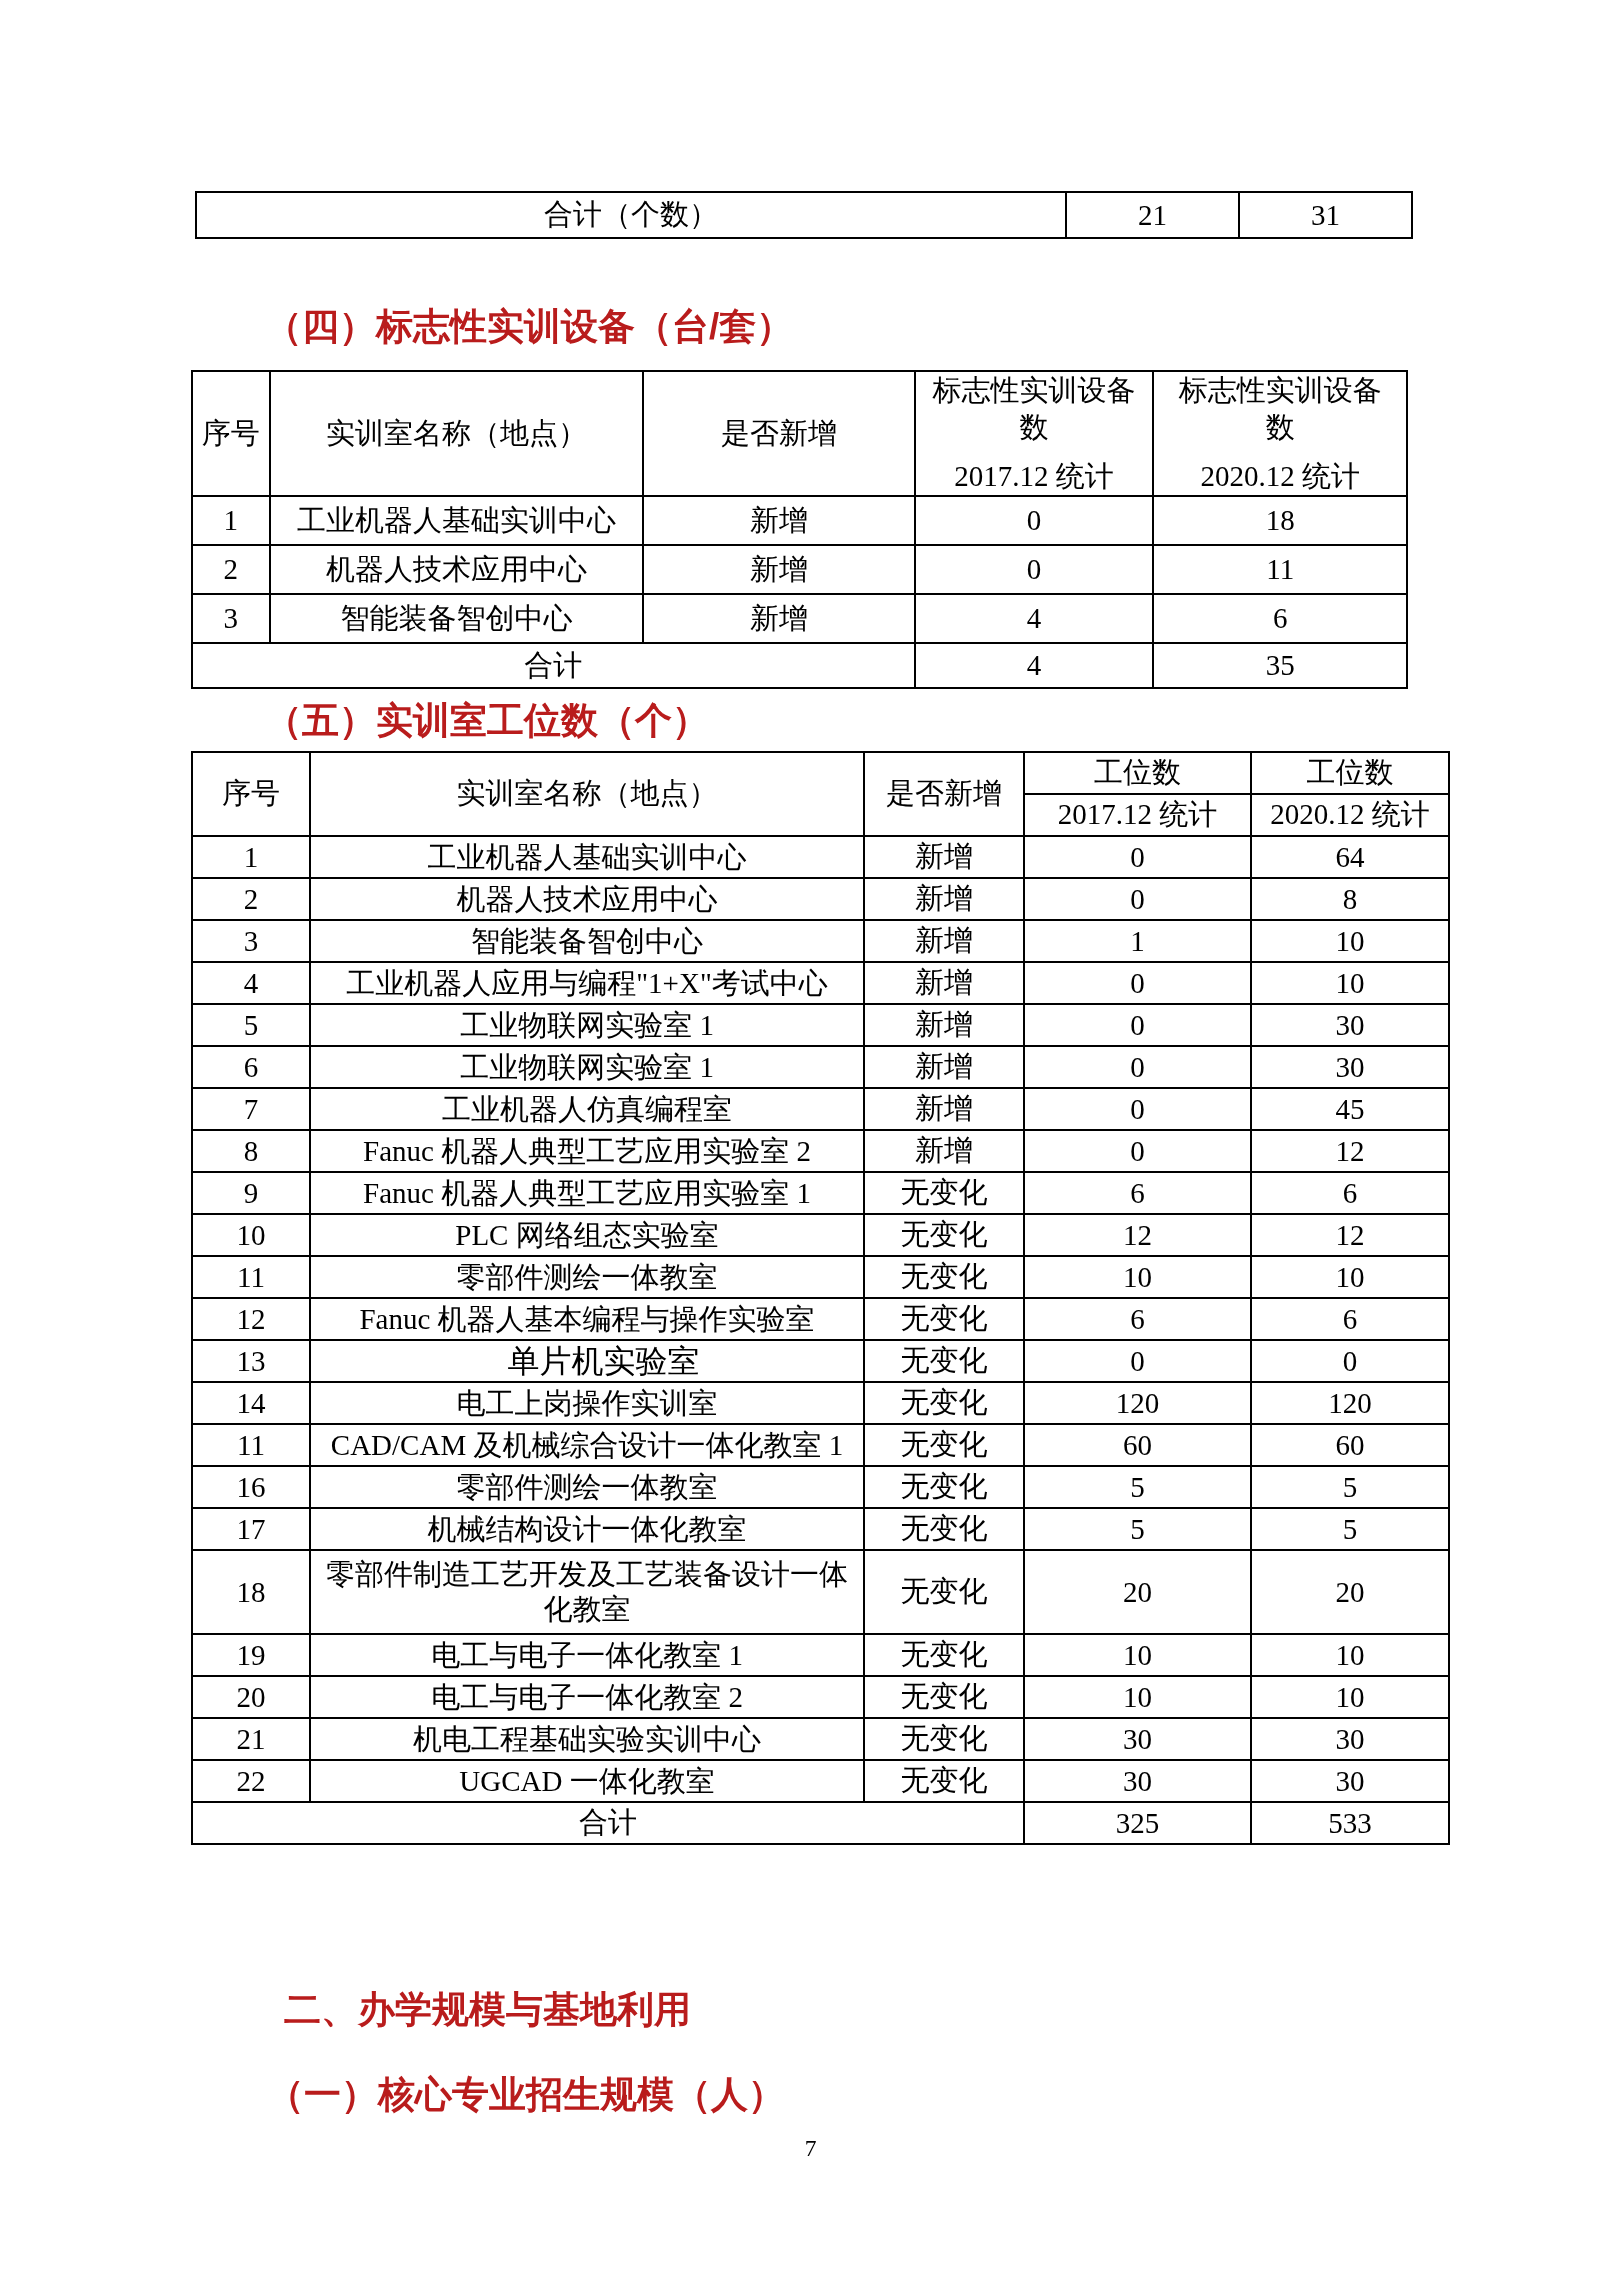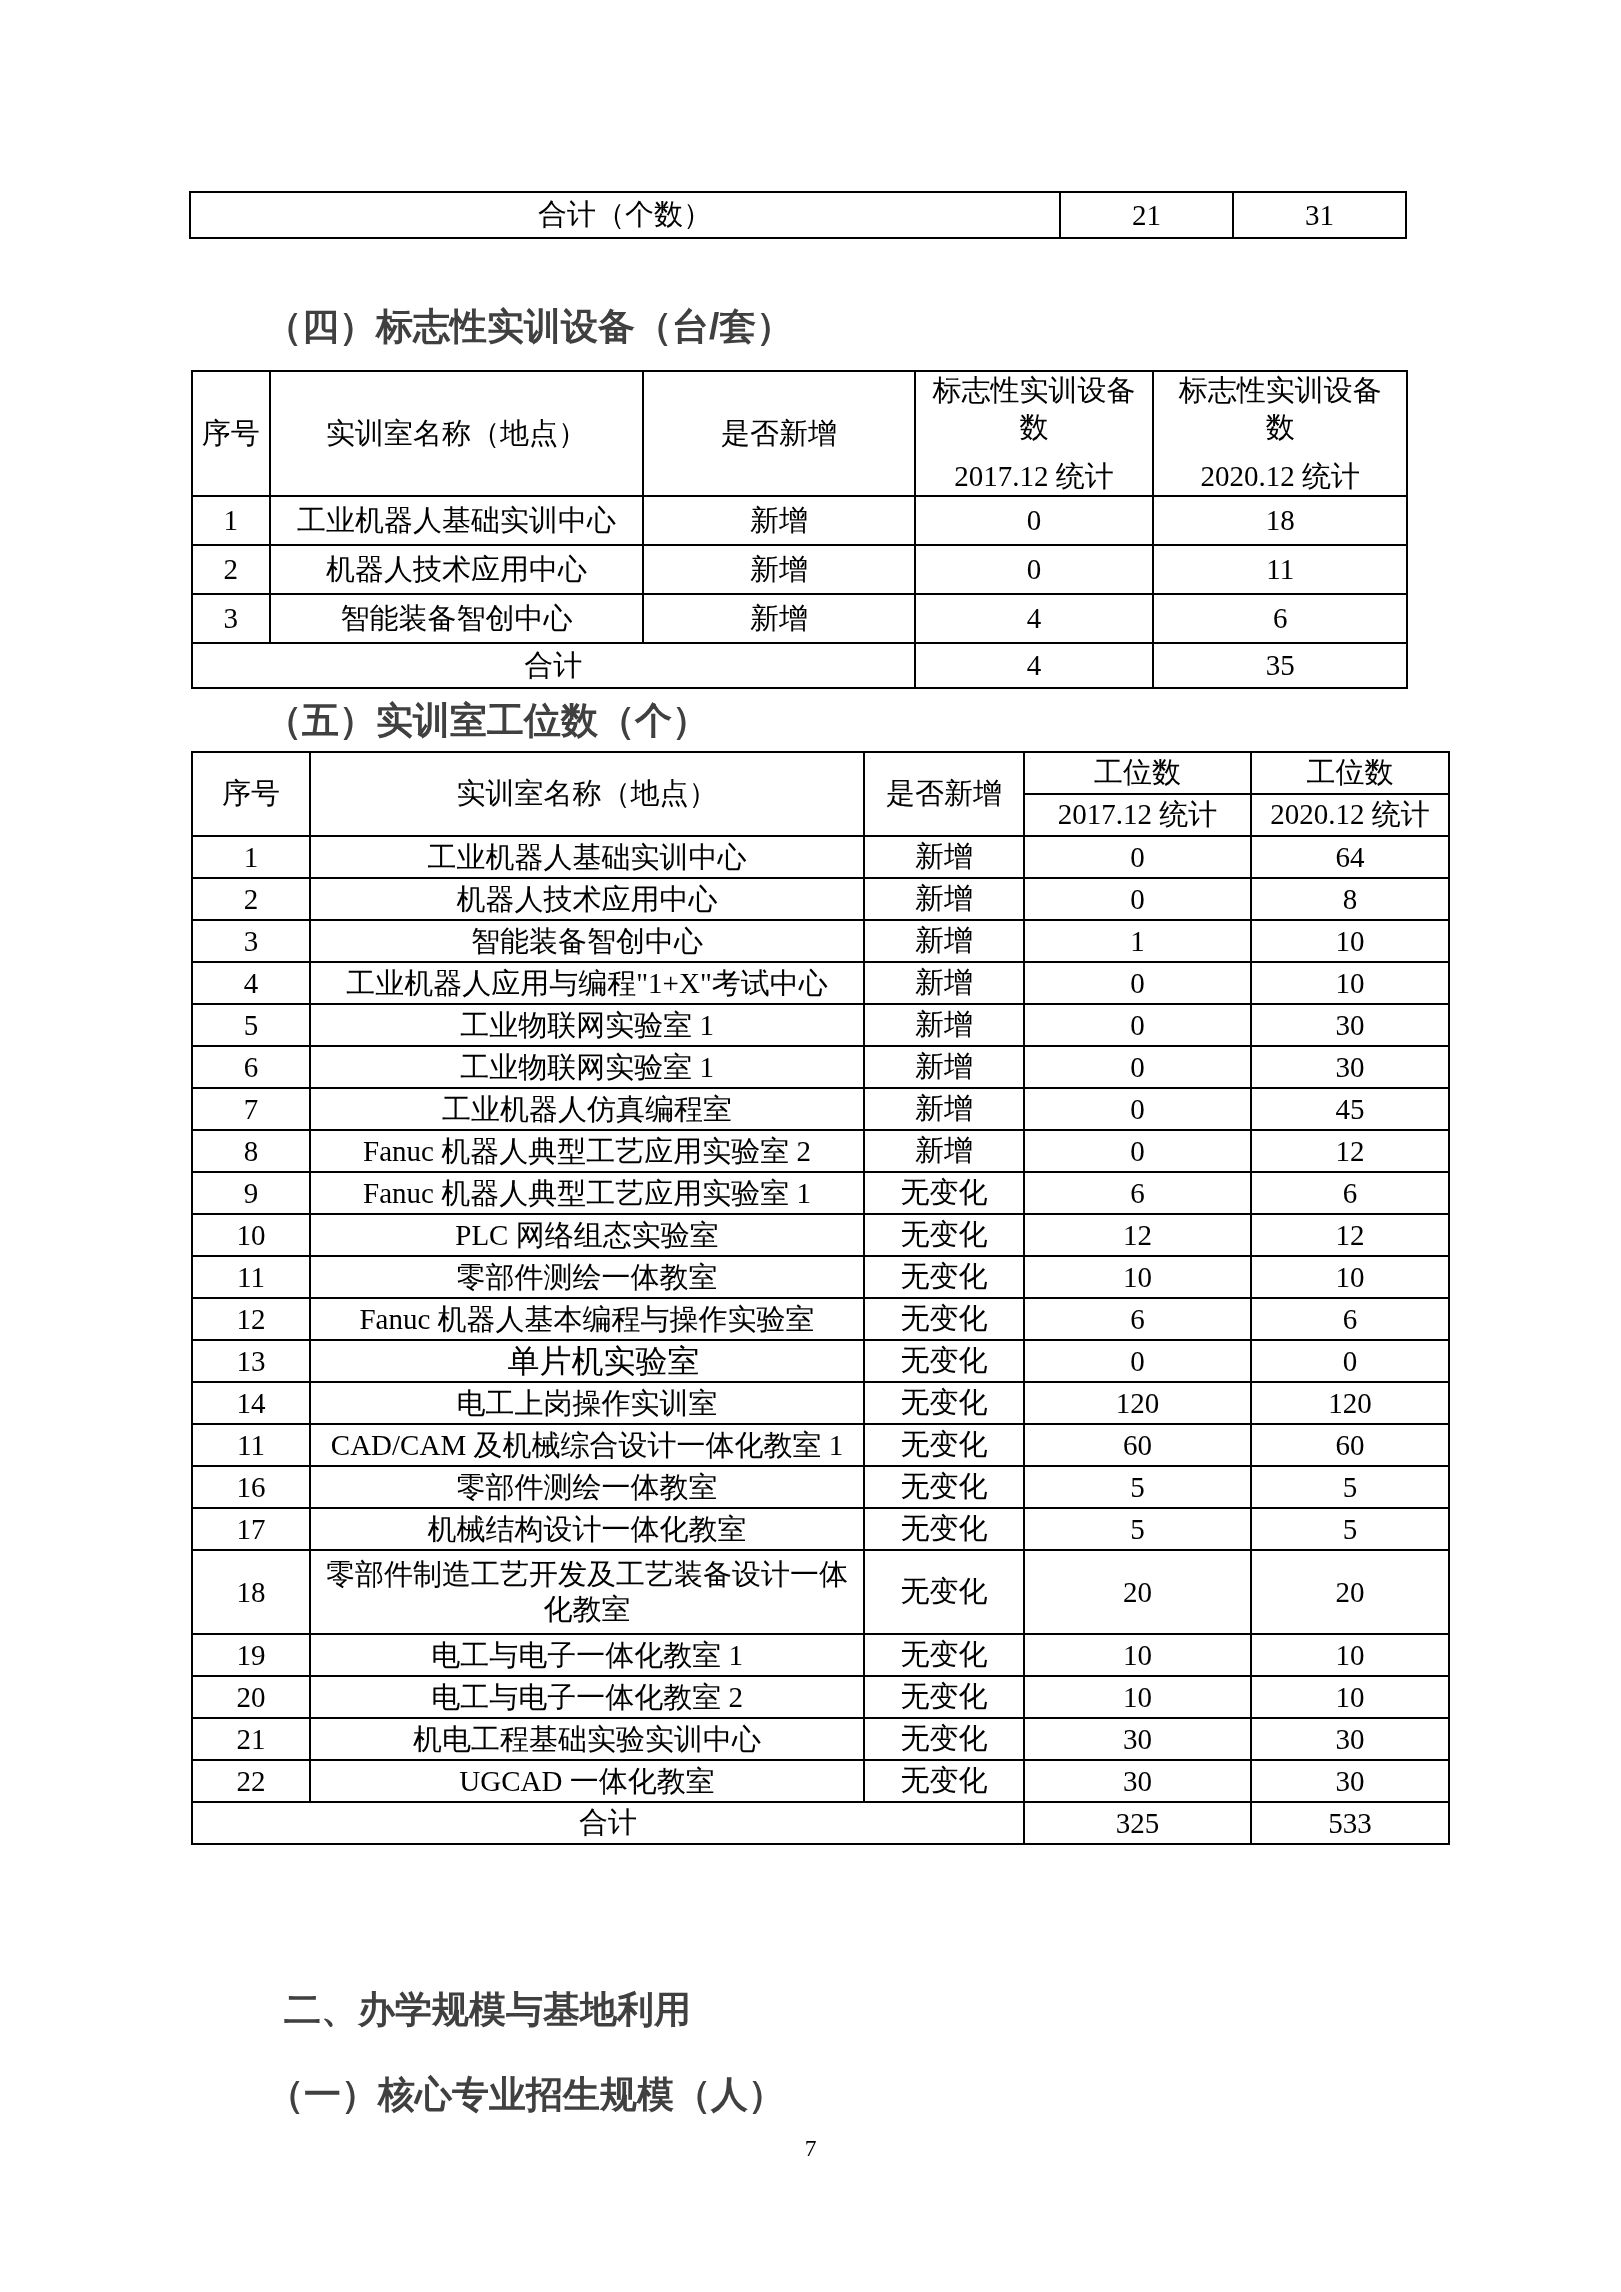--- a/index.html
+++ b/index.html
@@ -6,25 +6,25 @@
   body{
     width:1621px;height:2293px;position:relative;background:#ffffff;
     font-family:"Liberation Serif", serif;color:#000;overflow:hidden;
   }
   .t{border-collapse:collapse;table-layout:fixed;position:absolute;background:#fff;}
   .t td,.t th{
     border:2.9px solid #000;text-align:center;vertical-align:middle;
     font-weight:normal;font-size:29px;padding:0 3.9px;overflow:hidden;
   }
   
-  .top-table{left:189px;top:191px;width:1217px;}
+  .top-table{left:195px;top:191px;width:1217px;}
   .top-table td{height:44px;}
   
   .hd{position:absolute;margin:0;font-family:"Liberation Sans",sans-serif;
-      font-weight:bold;font-size:37px;line-height:49px;color:#404040;white-space:nowrap;}
+      font-weight:bold;font-size:37px;line-height:49px;color:#b91c1c;white-space:nowrap;}
   .h4pos{left:265px;top:302px;}
   .h5pos{left:265px;top:696px;text-align:right;}
   .h2main{left:284px;top:1985px;}
   .h2sub{left:267px;top:2070px;}
   
   .table4{left:191px;top:370px;width:1217px;}
   .table4 thead th{height:123px;margin-top:25px;}
   .table4 tbody td{height:47px;}
   .table4 tfoot td{height:43px;}
   .hline{line-height:37px;}

